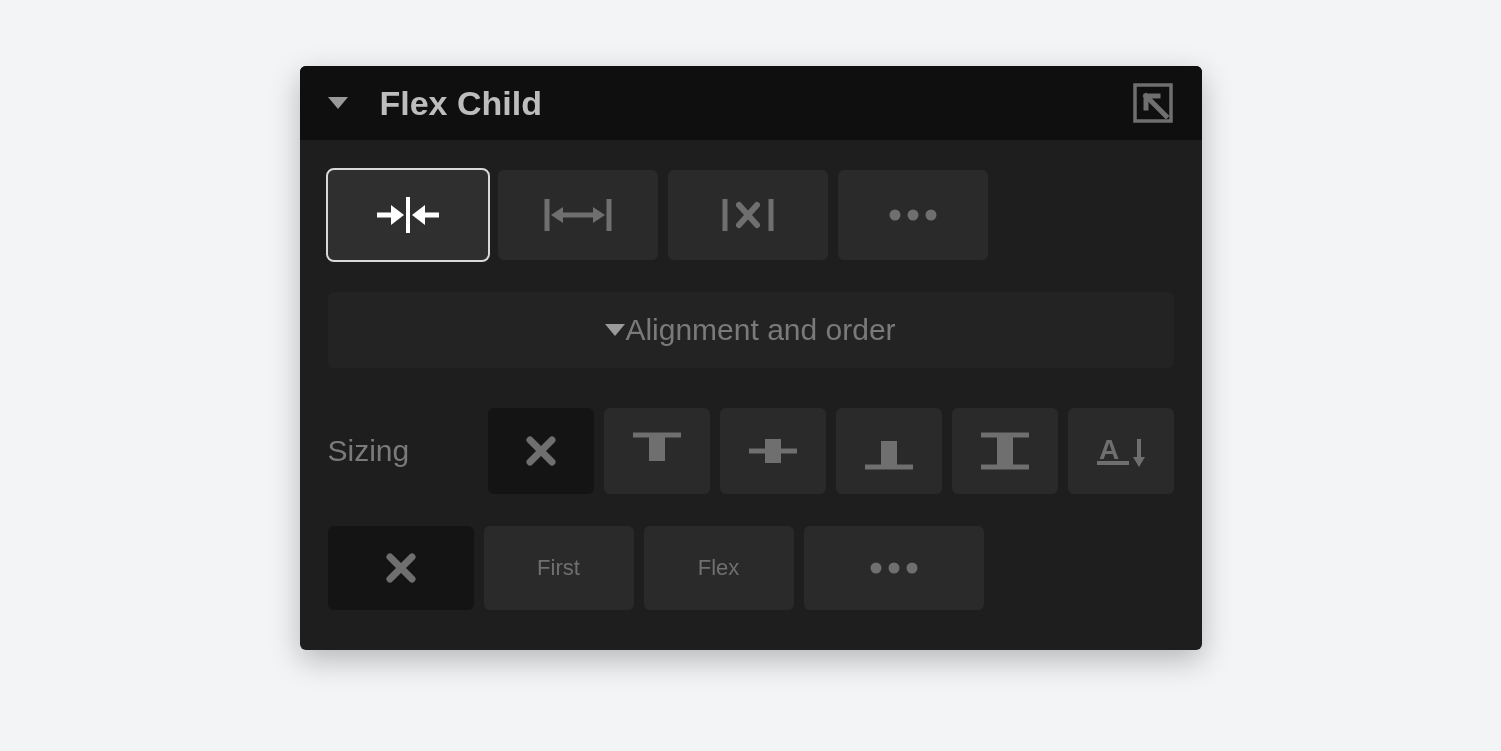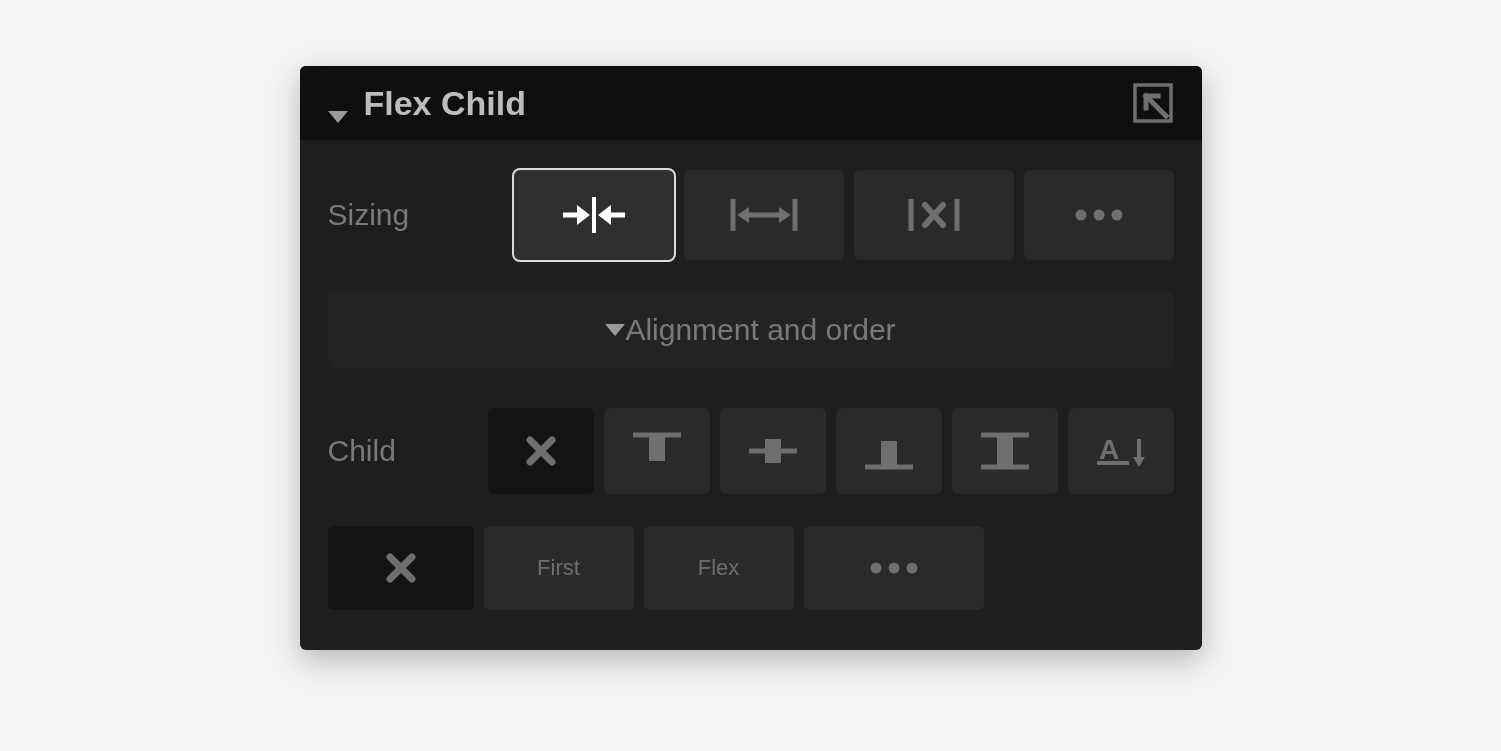--- a/index.html
+++ b/index.html
@@ -21,22 +21,22 @@
   }
   .panel-header {
     background: #0f0f0f;
     display: flex;
     align-items: center;
     justify-content: space-between;
     padding: 16px 28px;
   }
   .panel-header-left {
     display: flex;
-    align-items: flex-end;
-    gap: 16px;
+    align-items: center;
+    gap: 32px;
   }
   .caret-down {
     width: 0; height: 0;
     border-left: 10px solid transparent;
     border-right: 10px solid transparent;
     border-top: 12px solid #9a9a9a;
   }
   .panel-title {
     color: #bdbdbd;
     font-size: 34px;
@@ -126,21 +126,20 @@
         <rect x="3" y="3" width="36" height="36" fill="none" stroke="#6f6f6f" stroke-width="3.5"></rect>
         <path d="M14 14 L34 34" stroke="#6f6f6f" stroke-width="5" stroke-linecap="square"></path>
         <path d="M14 14 L14 26 M14 14 L26 14" stroke="#6f6f6f" stroke-width="5" stroke-linecap="square"></path>
       </svg>
     </div>
   </div>
 
   <div class="panel-body">
 
     <div class="row">
-      <div class="row-label">Sizing</div>
       <div class="btn-group">
 
         <div class="btn sz-btn selected">
           <svg width="78" height="48" viewBox="0 0 78 48">
             <line x1="39" y1="6" x2="39" y2="42" stroke="#ffffff" stroke-width="4"></line>
 
             <line x1="8" y1="24" x2="30" y2="24" stroke="#ffffff" stroke-width="5"></line>
             <polygon points="35,24 22,14 22,34" fill="#ffffff"></polygon>
 
             <line x1="70" y1="24" x2="48" y2="24" stroke="#ffffff" stroke-width="5"></line>
@@ -177,21 +176,21 @@
 
       </div>
     </div>
 
     <div class="sub-bar">
       <div class="caret-down"></div>
       <div class="sub-title">Alignment and order</div>
     </div>
 
     <div class="row">
-      <div class="row-label">Child</div>
+      <div class="row-label">Sizing</div>
       <div class="btn-group">
 
         <div class="btn al-btn dark">
           <svg width="34" height="34" viewBox="0 0 34 34">
             <line x1="6" y1="6" x2="28" y2="28" stroke="#6f6f6f" stroke-width="7" stroke-linecap="round"></line>
             <line x1="28" y1="6" x2="6" y2="28" stroke="#6f6f6f" stroke-width="7" stroke-linecap="round"></line>
           </svg>
         </div>
 
         <div class="btn al-btn">

